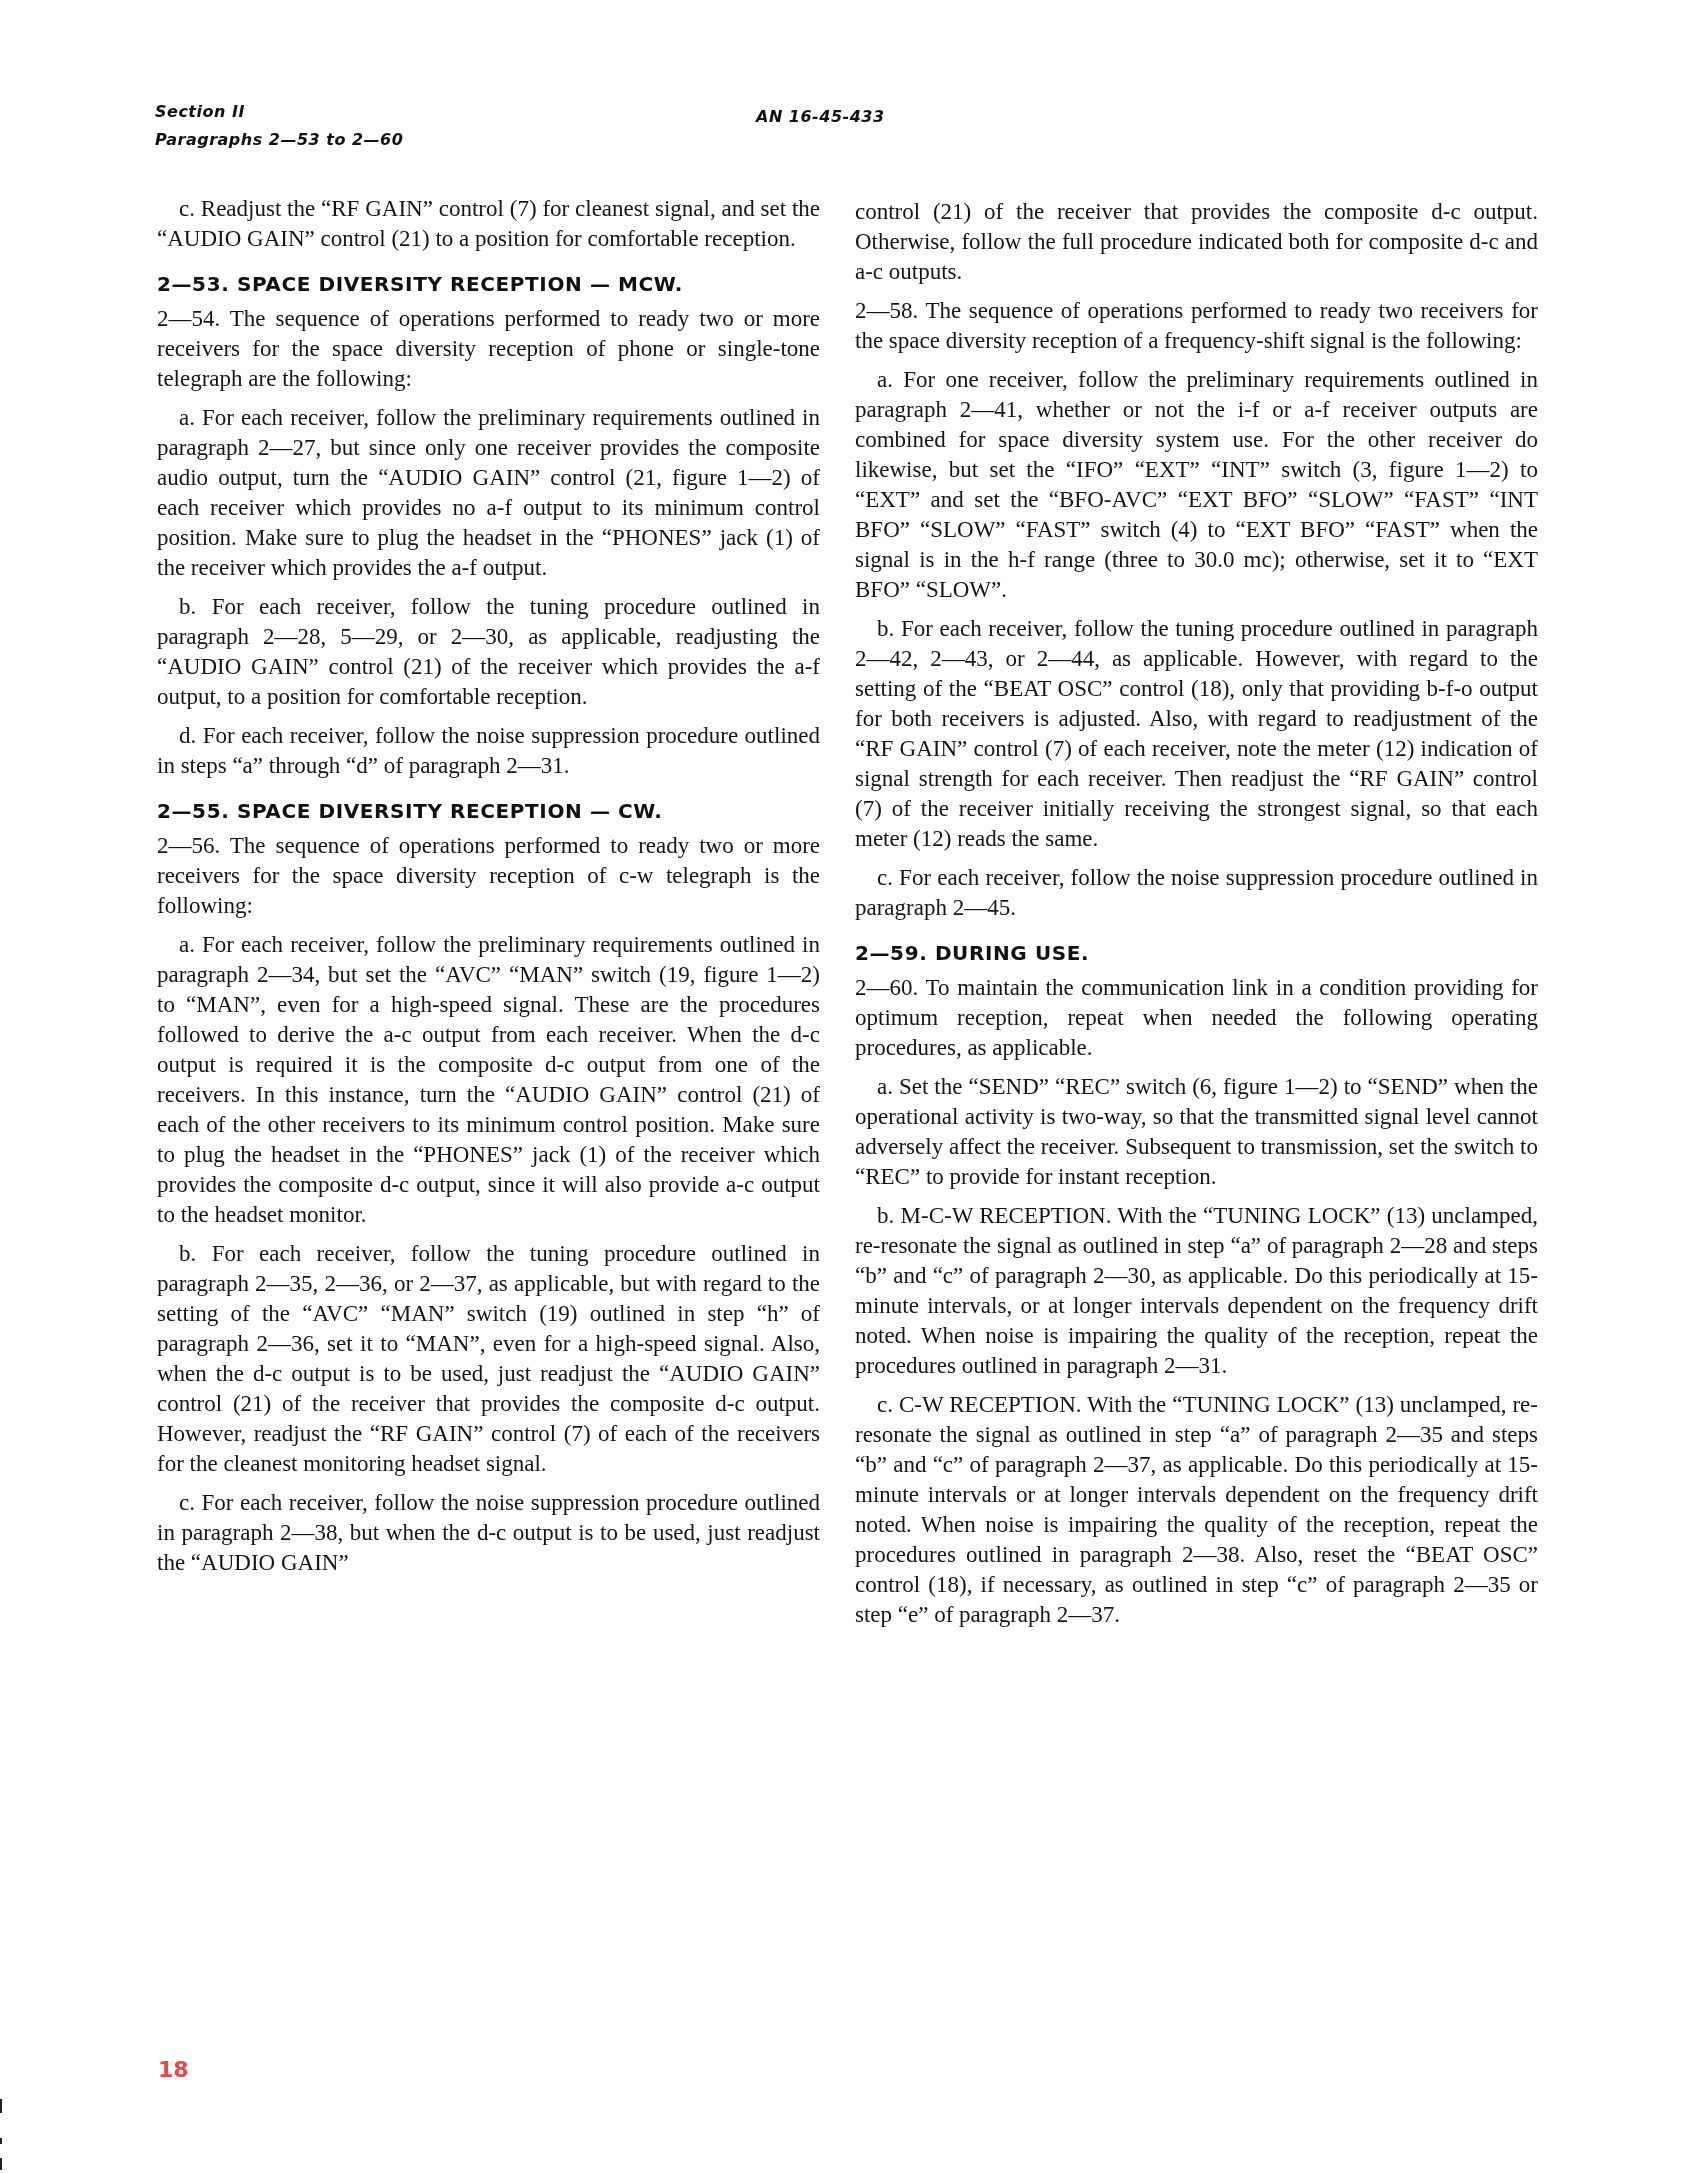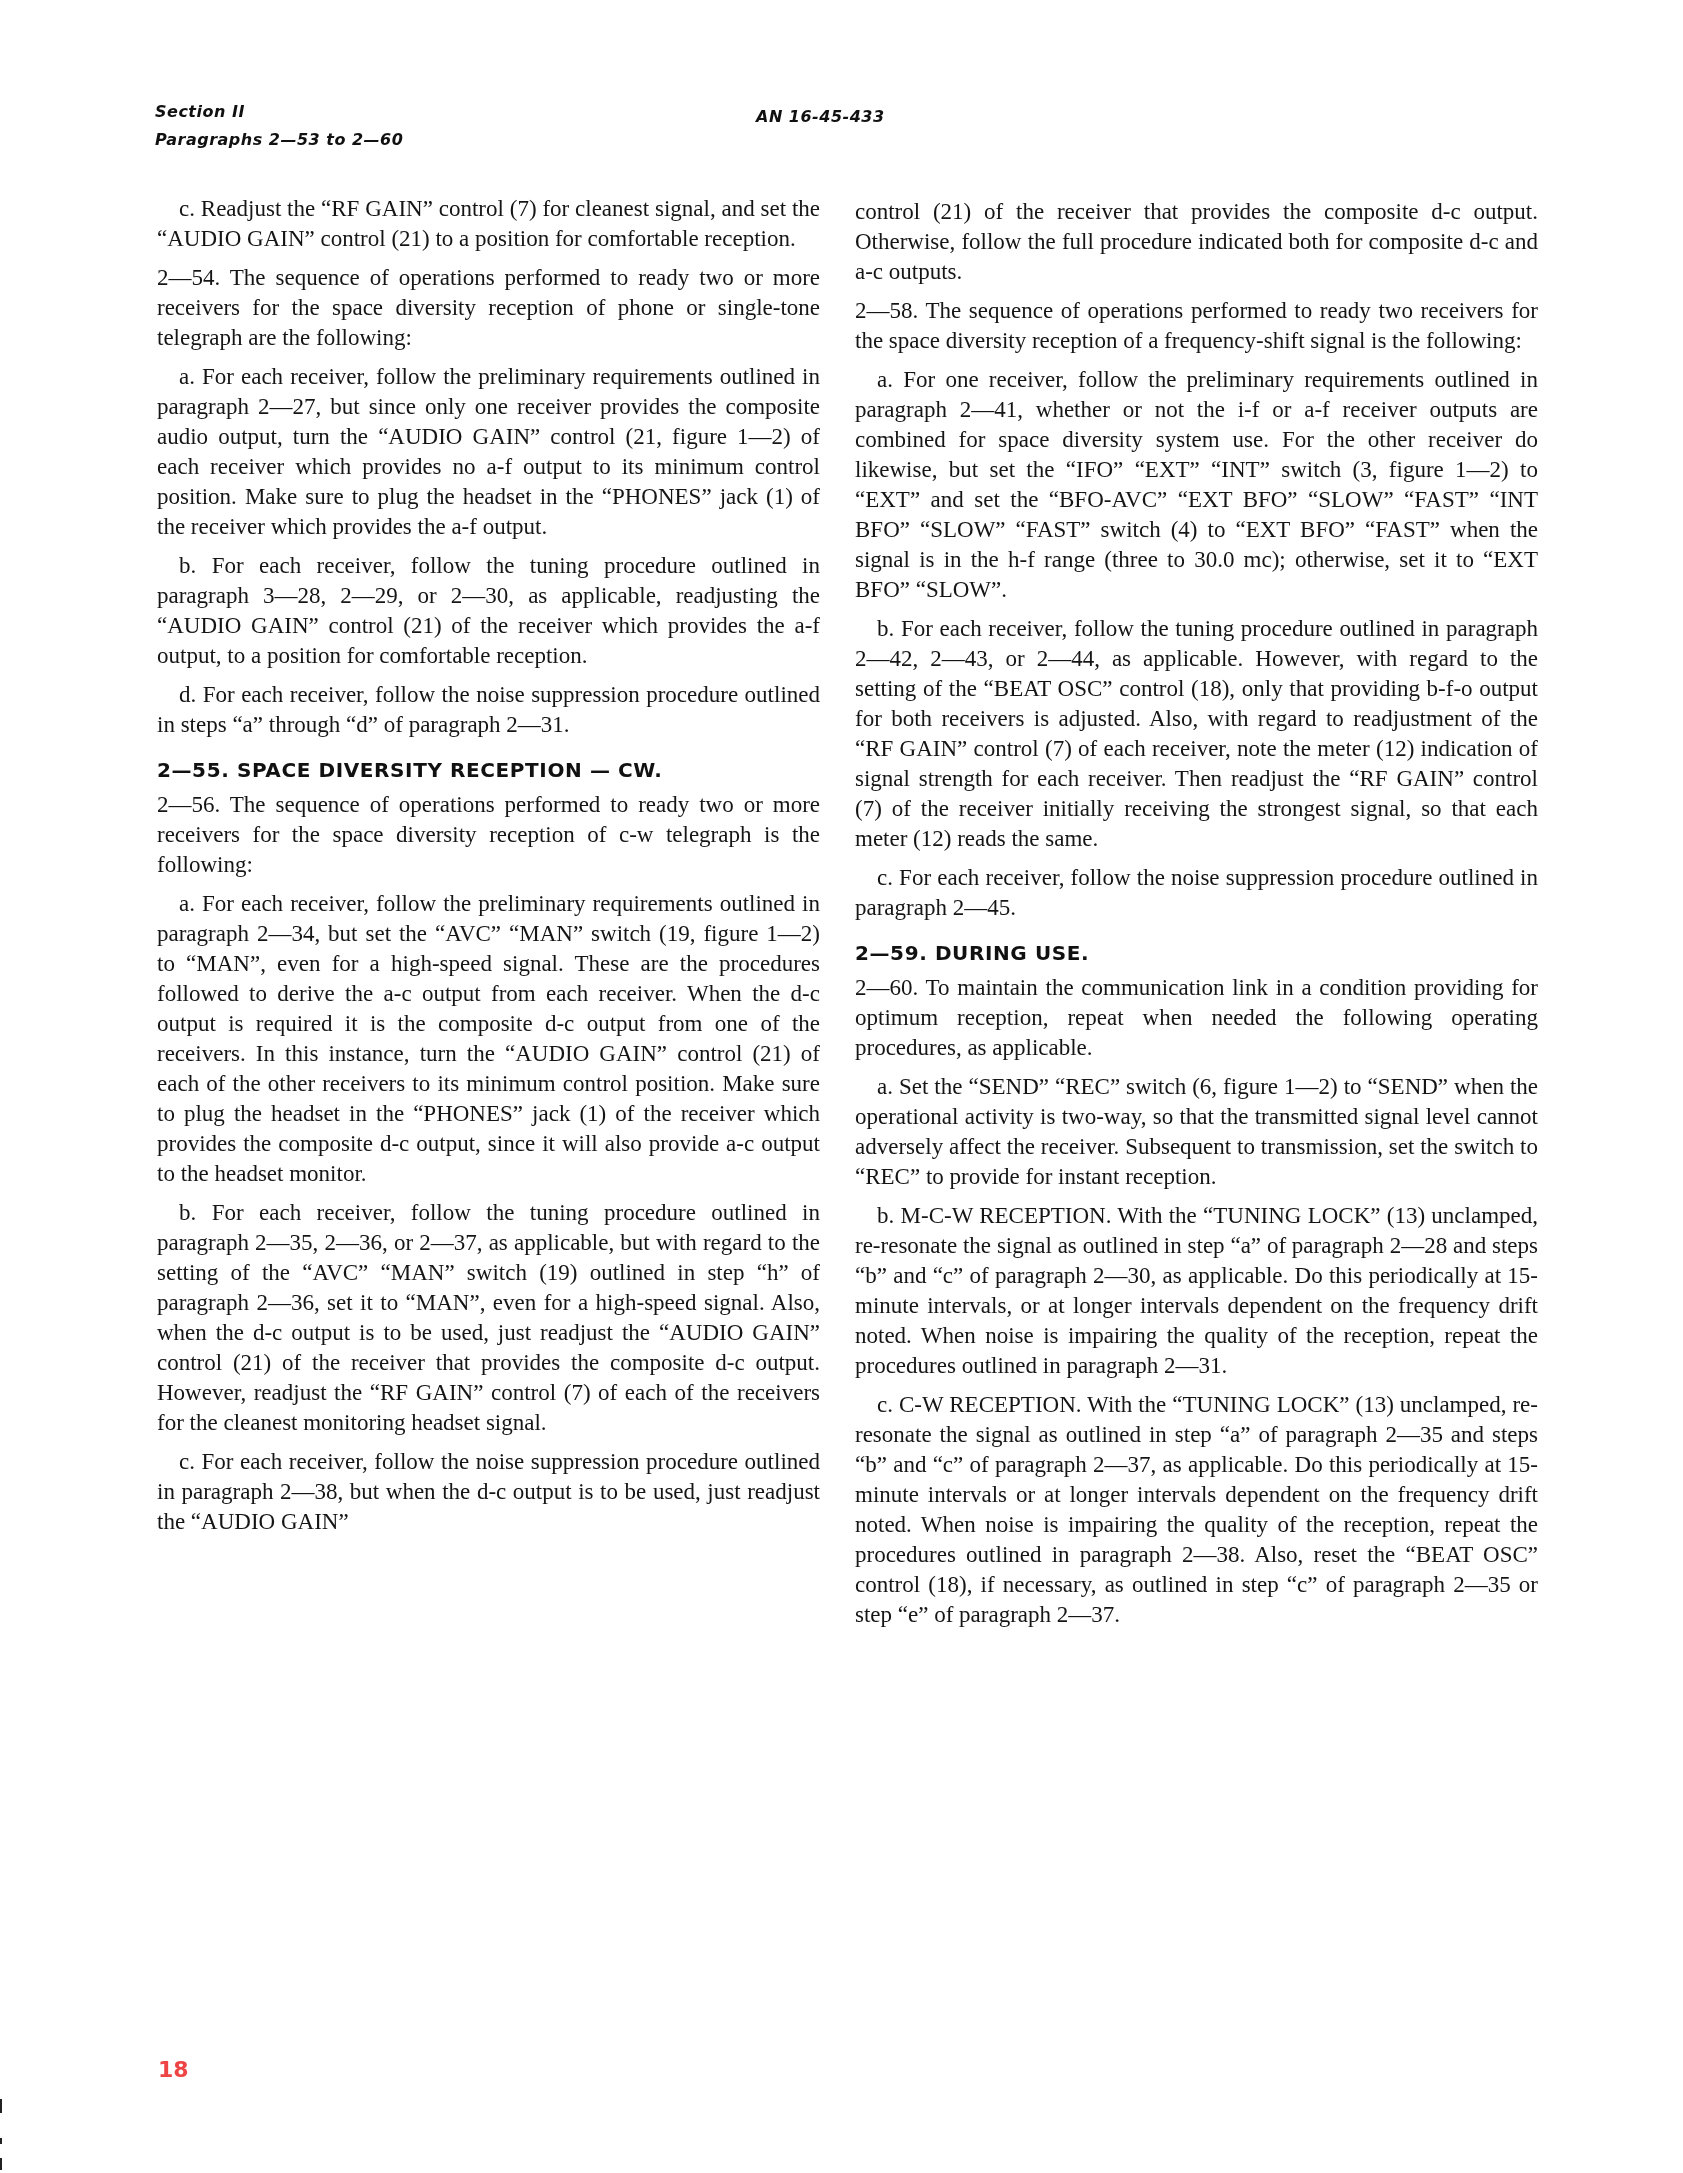--- a/index.html
+++ b/index.html
@@ -22,23 +22,24 @@
 </head>
 <body>
 
 <div class="hdr" id="hdr-section">Section II</div>
 <div class="hdr" id="hdr-paras">Paragraphs 2—53 to 2—60</div>
 <div class="hdr" id="hdr-doc">AN 16-45-433</div>
 
 <div class="col" id="col-left">
   <p class="p item">c. Readjust the “RF GAIN” control (7) for cleanest signal, and set the “AUDIO GAIN” control (21) to a position for comfortable reception.</p>
 
+  <div class="h">2—53. SPACE DIVERSITY RECEPTION — MCW.</div>
   <p class="p lead">2—54. The sequence of operations performed to ready two or more receivers for the space diversity reception of phone or single-tone telegraph are the following:</p>
   <p class="p item">a. For each receiver, follow the preliminary require­ments outlined in paragraph 2—27, but since only one receiver provides the composite audio output, turn the “AUDIO GAIN” control (21, figure 1—2) of each receiver which provides no a-f output to its minimum control position. Make sure to plug the headset in the “PHONES” jack (1) of the receiver which provides the a-f output.</p>
-  <p class="p item">b. For each receiver, follow the tuning procedure outlined in paragraph 3—28, 2—29, or 2—30, as appli­cable, readjusting the “AUDIO GAIN” control (21) of the receiver which provides the a-f output, to a position for comfortable reception.</p>
+  <p class="p item">b. For each receiver, follow the tuning procedure outlined in paragraph 2—28, 5—29, or 2—30, as appli­cable, readjusting the “AUDIO GAIN” control (21) of the receiver which provides the a-f output, to a position for comfortable reception.</p>
   <p class="p item">d. For each receiver, follow the noise suppression procedure outlined in steps “a” through “d” of para­graph 2—31.</p>
 
   <div class="h">2—55. SPACE DIVERSITY RECEPTION — CW.</div>
   <p class="p lead">2—56. The sequence of operations performed to ready two or more receivers for the space diversity reception of c-w telegraph is the following:</p>
   <p class="p item">a. For each receiver, follow the preliminary require­ments outlined in paragraph 2—34, but set the “AVC” “MAN” switch (19, figure 1—2) to “MAN”, even for a high-speed signal. These are the procedures followed to derive the a-c output from each receiver. When the d-c output is required it is the composite d-c output from one of the receivers. In this instance, turn the “AUDIO GAIN” control (21) of each of the other receivers to its minimum control position. Make sure to plug the headset in the “PHONES” jack (1) of the receiver which provides the composite d-c output, since it will also provide a-c output to the headset monitor.</p>
   <p class="p item">b. For each receiver, follow the tuning procedure out­lined in paragraph 2—35, 2—36, or 2—37, as applicable, but with regard to the setting of the “AVC” “MAN” switch (19) outlined in step “h” of paragraph 2—36, set it to “MAN”, even for a high-speed signal. Also, when the d-c output is to be used, just readjust the “AUDIO GAIN” control (21) of the receiver that provides the composite d-c output. However, readjust the “RF GAIN” control (7) of each of the receivers for the cleanest mon­itoring headset signal.</p>
   <p class="p item">c. For each receiver, follow the noise suppression pro­cedure outlined in paragraph 2—38, but when the d-c output is to be used, just readjust the “AUDIO GAIN”</p>
 </div>
 
 <div class="col" id="col-right">

